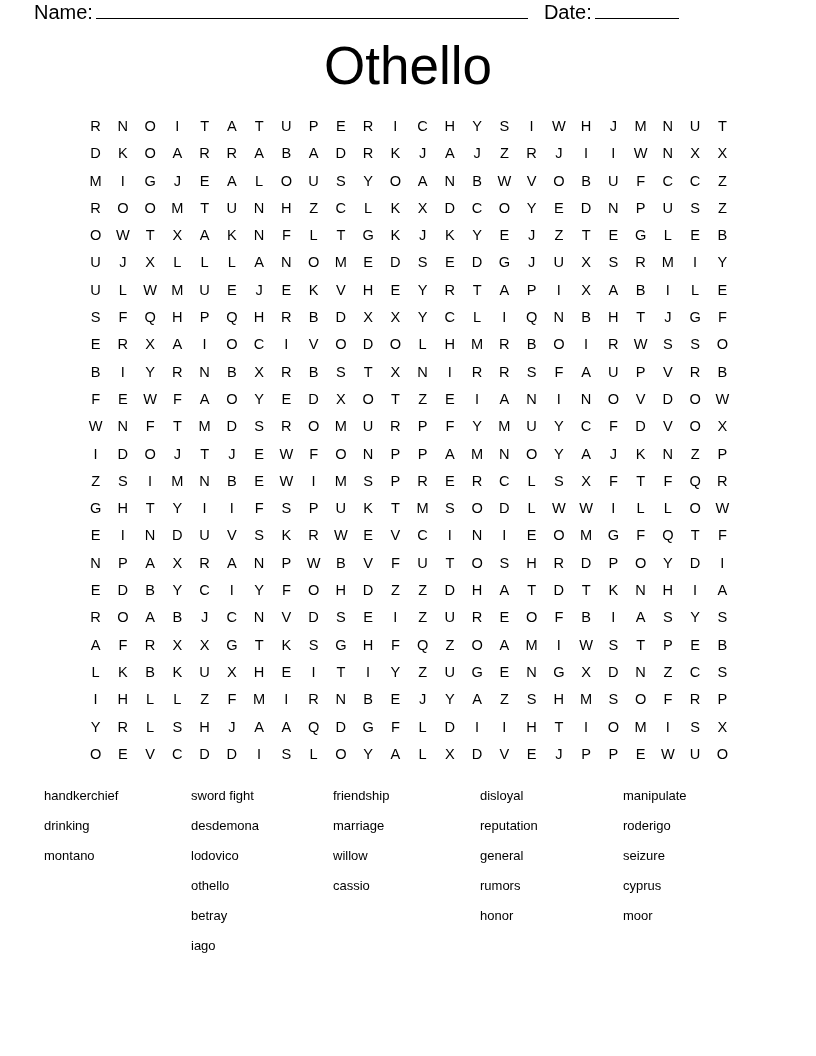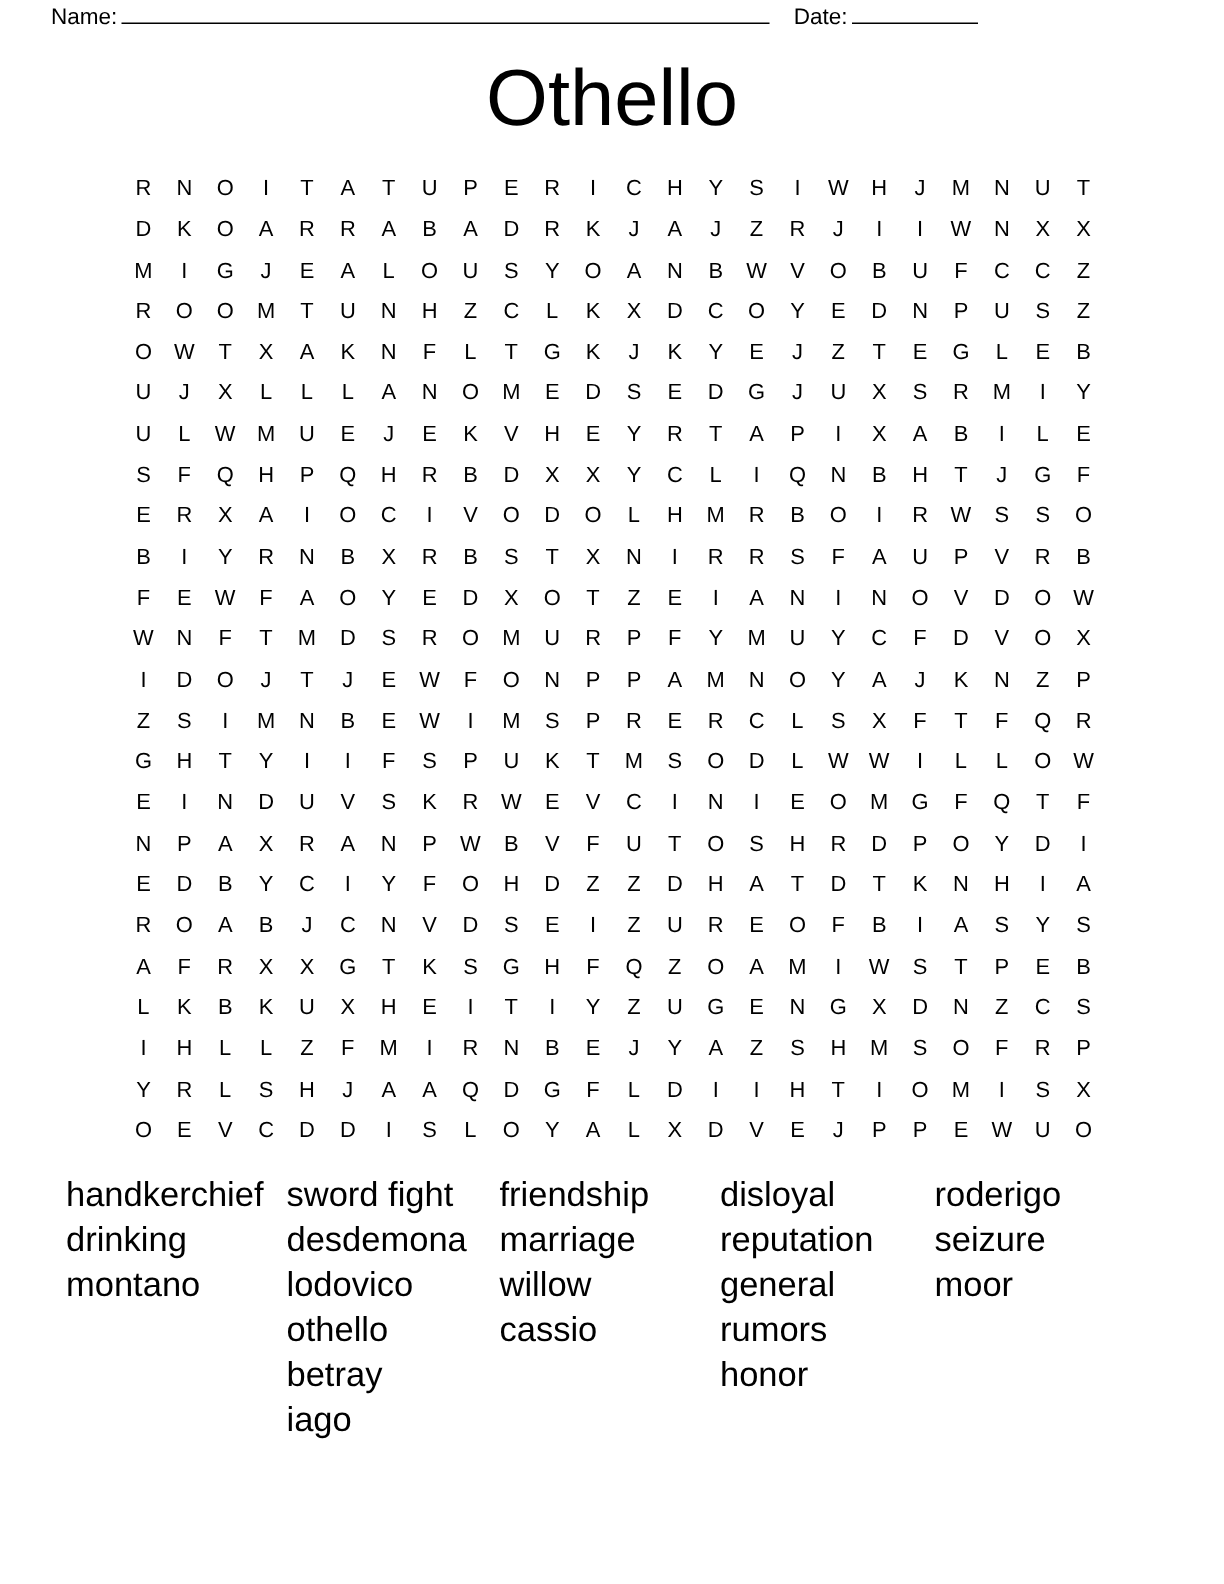--- a/index.html
+++ b/index.html
@@ -25,21 +25,21 @@
     width: 816px;
     height: 24px;
     display: flex;
     align-items: baseline;
     padding: 0 34px;
     box-sizing: border-box;
     font-size: 15.5px;
   }
   .hdr-label {
     white-space: nowrap;
-    font-size: 15px;
+    font-size: 20px;
     line-height: 20px;
   }
   .hdr-rule {
     display: inline-block;
     border-bottom: 1.1px solid #000;
     height: 13px;
     margin-left: 3px;
   }
   .name-rule { width: 432px; }
   .date-gap  { width: 16px; display:inline-block; }
@@ -93,21 +93,21 @@
   .word-col {
     display: flex;
     flex-direction: column;
   }
   .word-col-0 { width: 147px; }
   .word-col-1 { width: 142px; }
   .word-col-2 { width: 147px; }
   .word-col-3 { width: 143px; }
   .word-col-4 { width: 150px; }
   .word-item {
-    font-size: 23px;
+    font-size: 13px;
     line-height: 30px;
     font-family: "Liberation Sans", sans-serif;
     color: #000;
     white-space: nowrap;
   }
 </style>
 </head>
 <body>
 
 <div class="header-row">
@@ -720,17 +720,19 @@
       <div class="word-item">cassio</div>
     </div>
     <div class="word-col word-col-3">
       <div class="word-item">disloyal</div>
       <div class="word-item">reputation</div>
       <div class="word-item">general</div>
       <div class="word-item">rumors</div>
       <div class="word-item">honor</div>
     </div>
     <div class="word-col word-col-4">
+      <div class="word-item">manipulate</div>
       <div class="word-item">roderigo</div>
       <div class="word-item">seizure</div>
+      <div class="word-item">cyprus</div>
       <div class="word-item">moor</div>
     </div>
   </div>
 
 </body></html>

